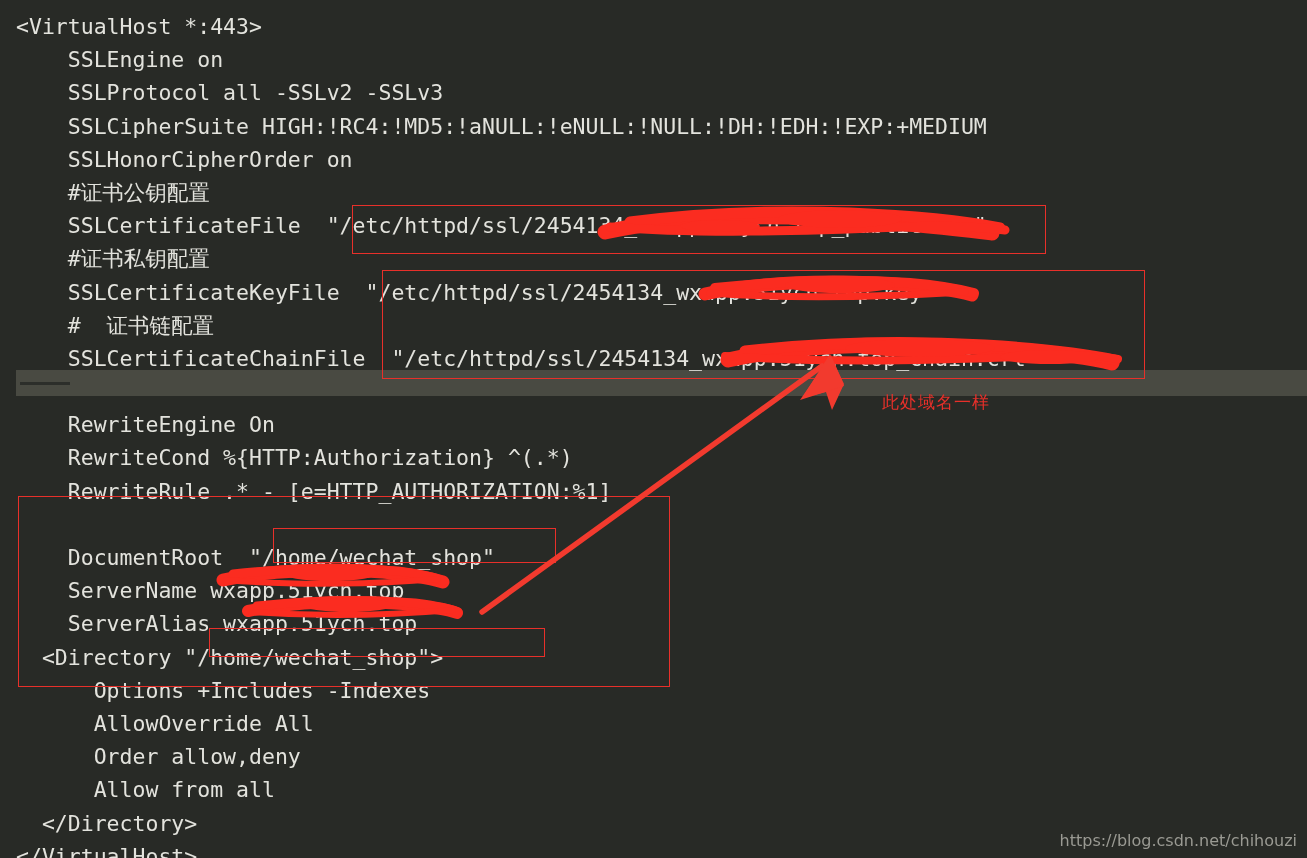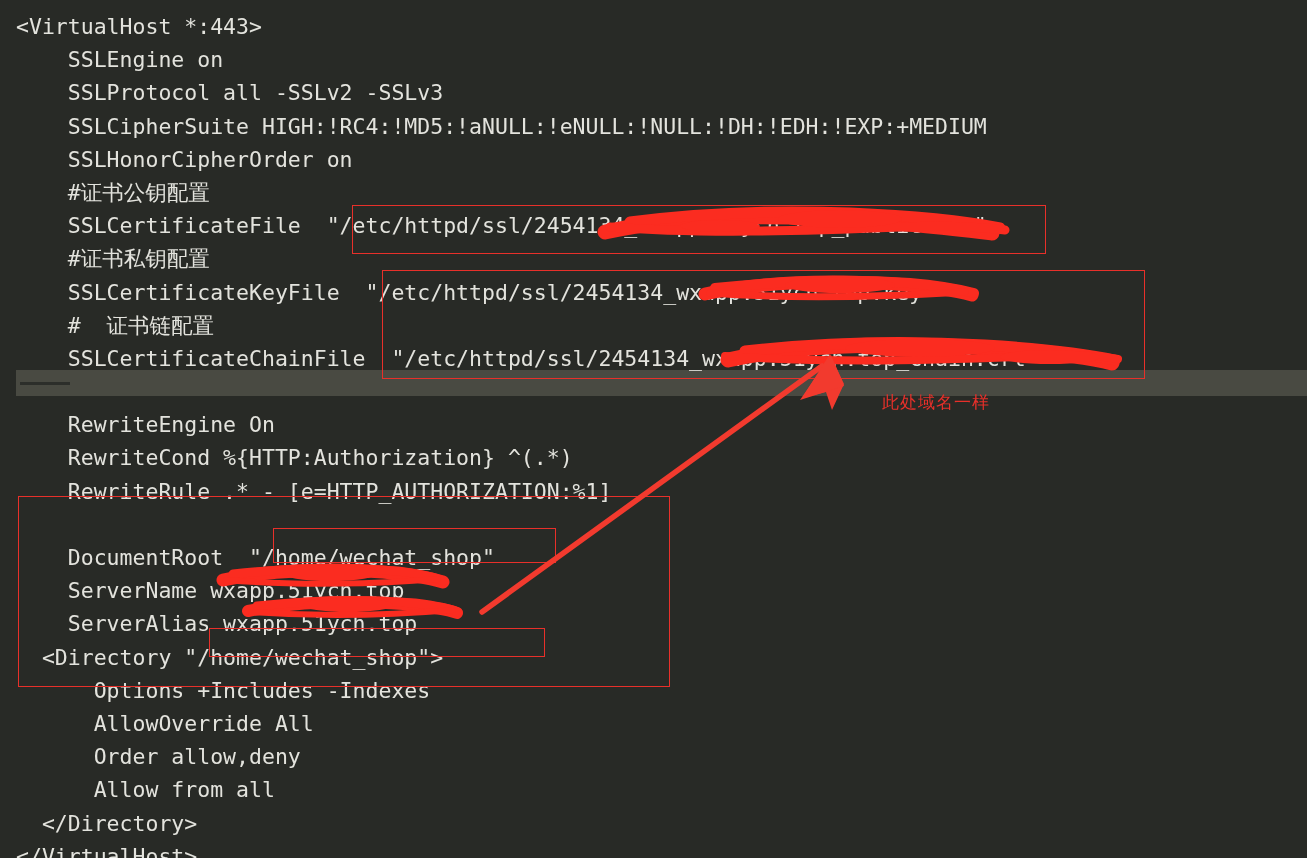--- a/index.html
+++ b/index.html
@@ -158,14 +158,15 @@
   </svg>
 
   <svg id="arrow" width="420" height="290" viewBox="0 0 420 290">
     <line x1="42" y1="272" x2="382" y2="26" stroke="#f23a2e" stroke-width="5.5" stroke-linecap="round"></line>
     <polygon points="390,14 362,58 386,52 392,70 404,44" fill="#f23a2e"></polygon>
     <polygon points="391,15 360,60 404,46" fill="#f23a2e"></polygon>
   </svg>
 
   <div id="note">此处域名一样</div>
 
+  <div id="watermark">https://blog.csdn.net/chihouzi</div>
 
 </div>
 
 </body></html>

